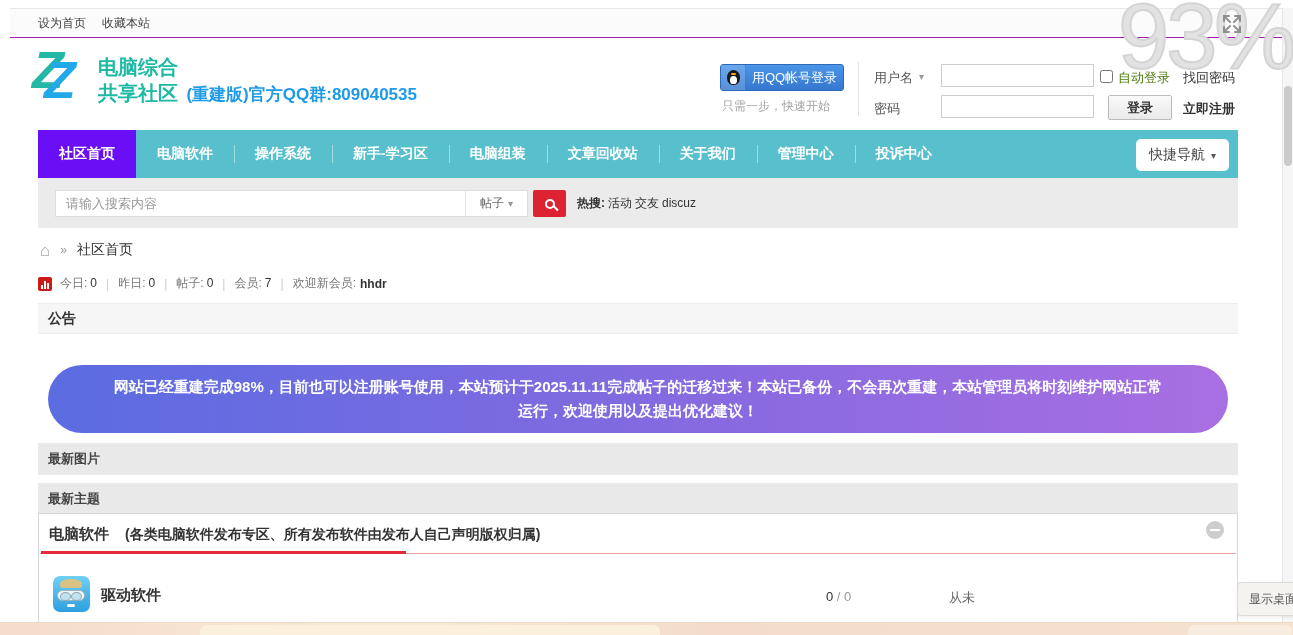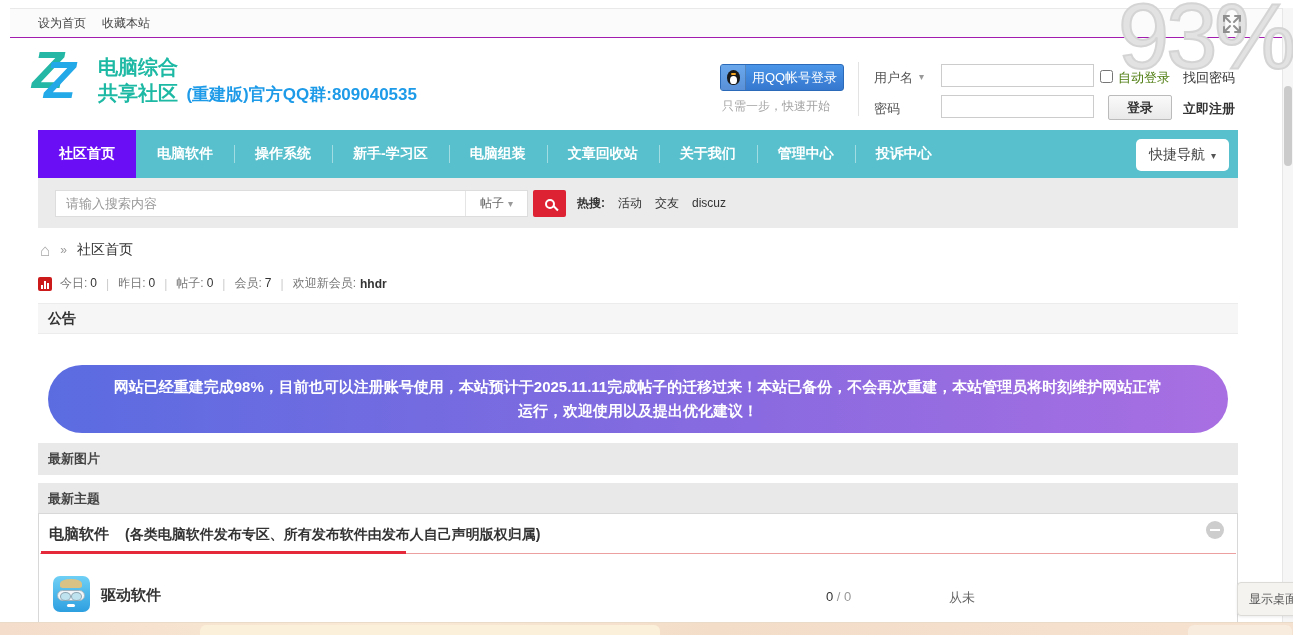--- a/index.html
+++ b/index.html
@@ -66,21 +66,21 @@
     border:1px solid #ddd; display:flex; }
   .search-input { flex:1; border:none; outline:none; font-size:13px; color:#333; padding:0 10px; }
   .search-input::placeholder { color:#999; }
   .search-scope { width:62px; border-left:1px solid #e5e5e5; display:flex; align-items:center; justify-content:center;
     gap:4px; font-size:12px; color:#666; cursor:pointer; }
   .search-btn { position:absolute; left:495px; top:12px; width:33px; height:27px; background:#dd2233; border:none;
     border-radius:2px; cursor:pointer; display:flex; align-items:center; justify-content:center; }
   .mag { width:10px; height:10px; border:2px solid #fff; border-radius:50%; position:relative; }
   .mag::after { content:""; position:absolute; width:7px; height:2px; background:#fff;
     transform:rotate(45deg); right:-6px; bottom:-2px; }
-  .hot { position:absolute; left:539px; top:0; height:50px; display:flex; align-items:center; gap:13px; font-size:12px; }
+  .hot { position:absolute; left:539px; top:0; height:50px; display:flex; align-items:center; gap:3px; font-size:12px; }
   .hot .hot-label { font-weight:bold; color:#333; }
   .hot a { color:#333; cursor:pointer; }
 
   
   .breadcrumb { position:absolute; left:40px; top:241px; display:flex; align-items:center; gap:10px; font-size:14px; color:#333; }
   .home-ico { font-size:17px; color:#a6a6a6; cursor:pointer; line-height:1; }
   .bc-sep { color:#999; font-size:12px; }
   .bc-cur { cursor:pointer; }
 
   

